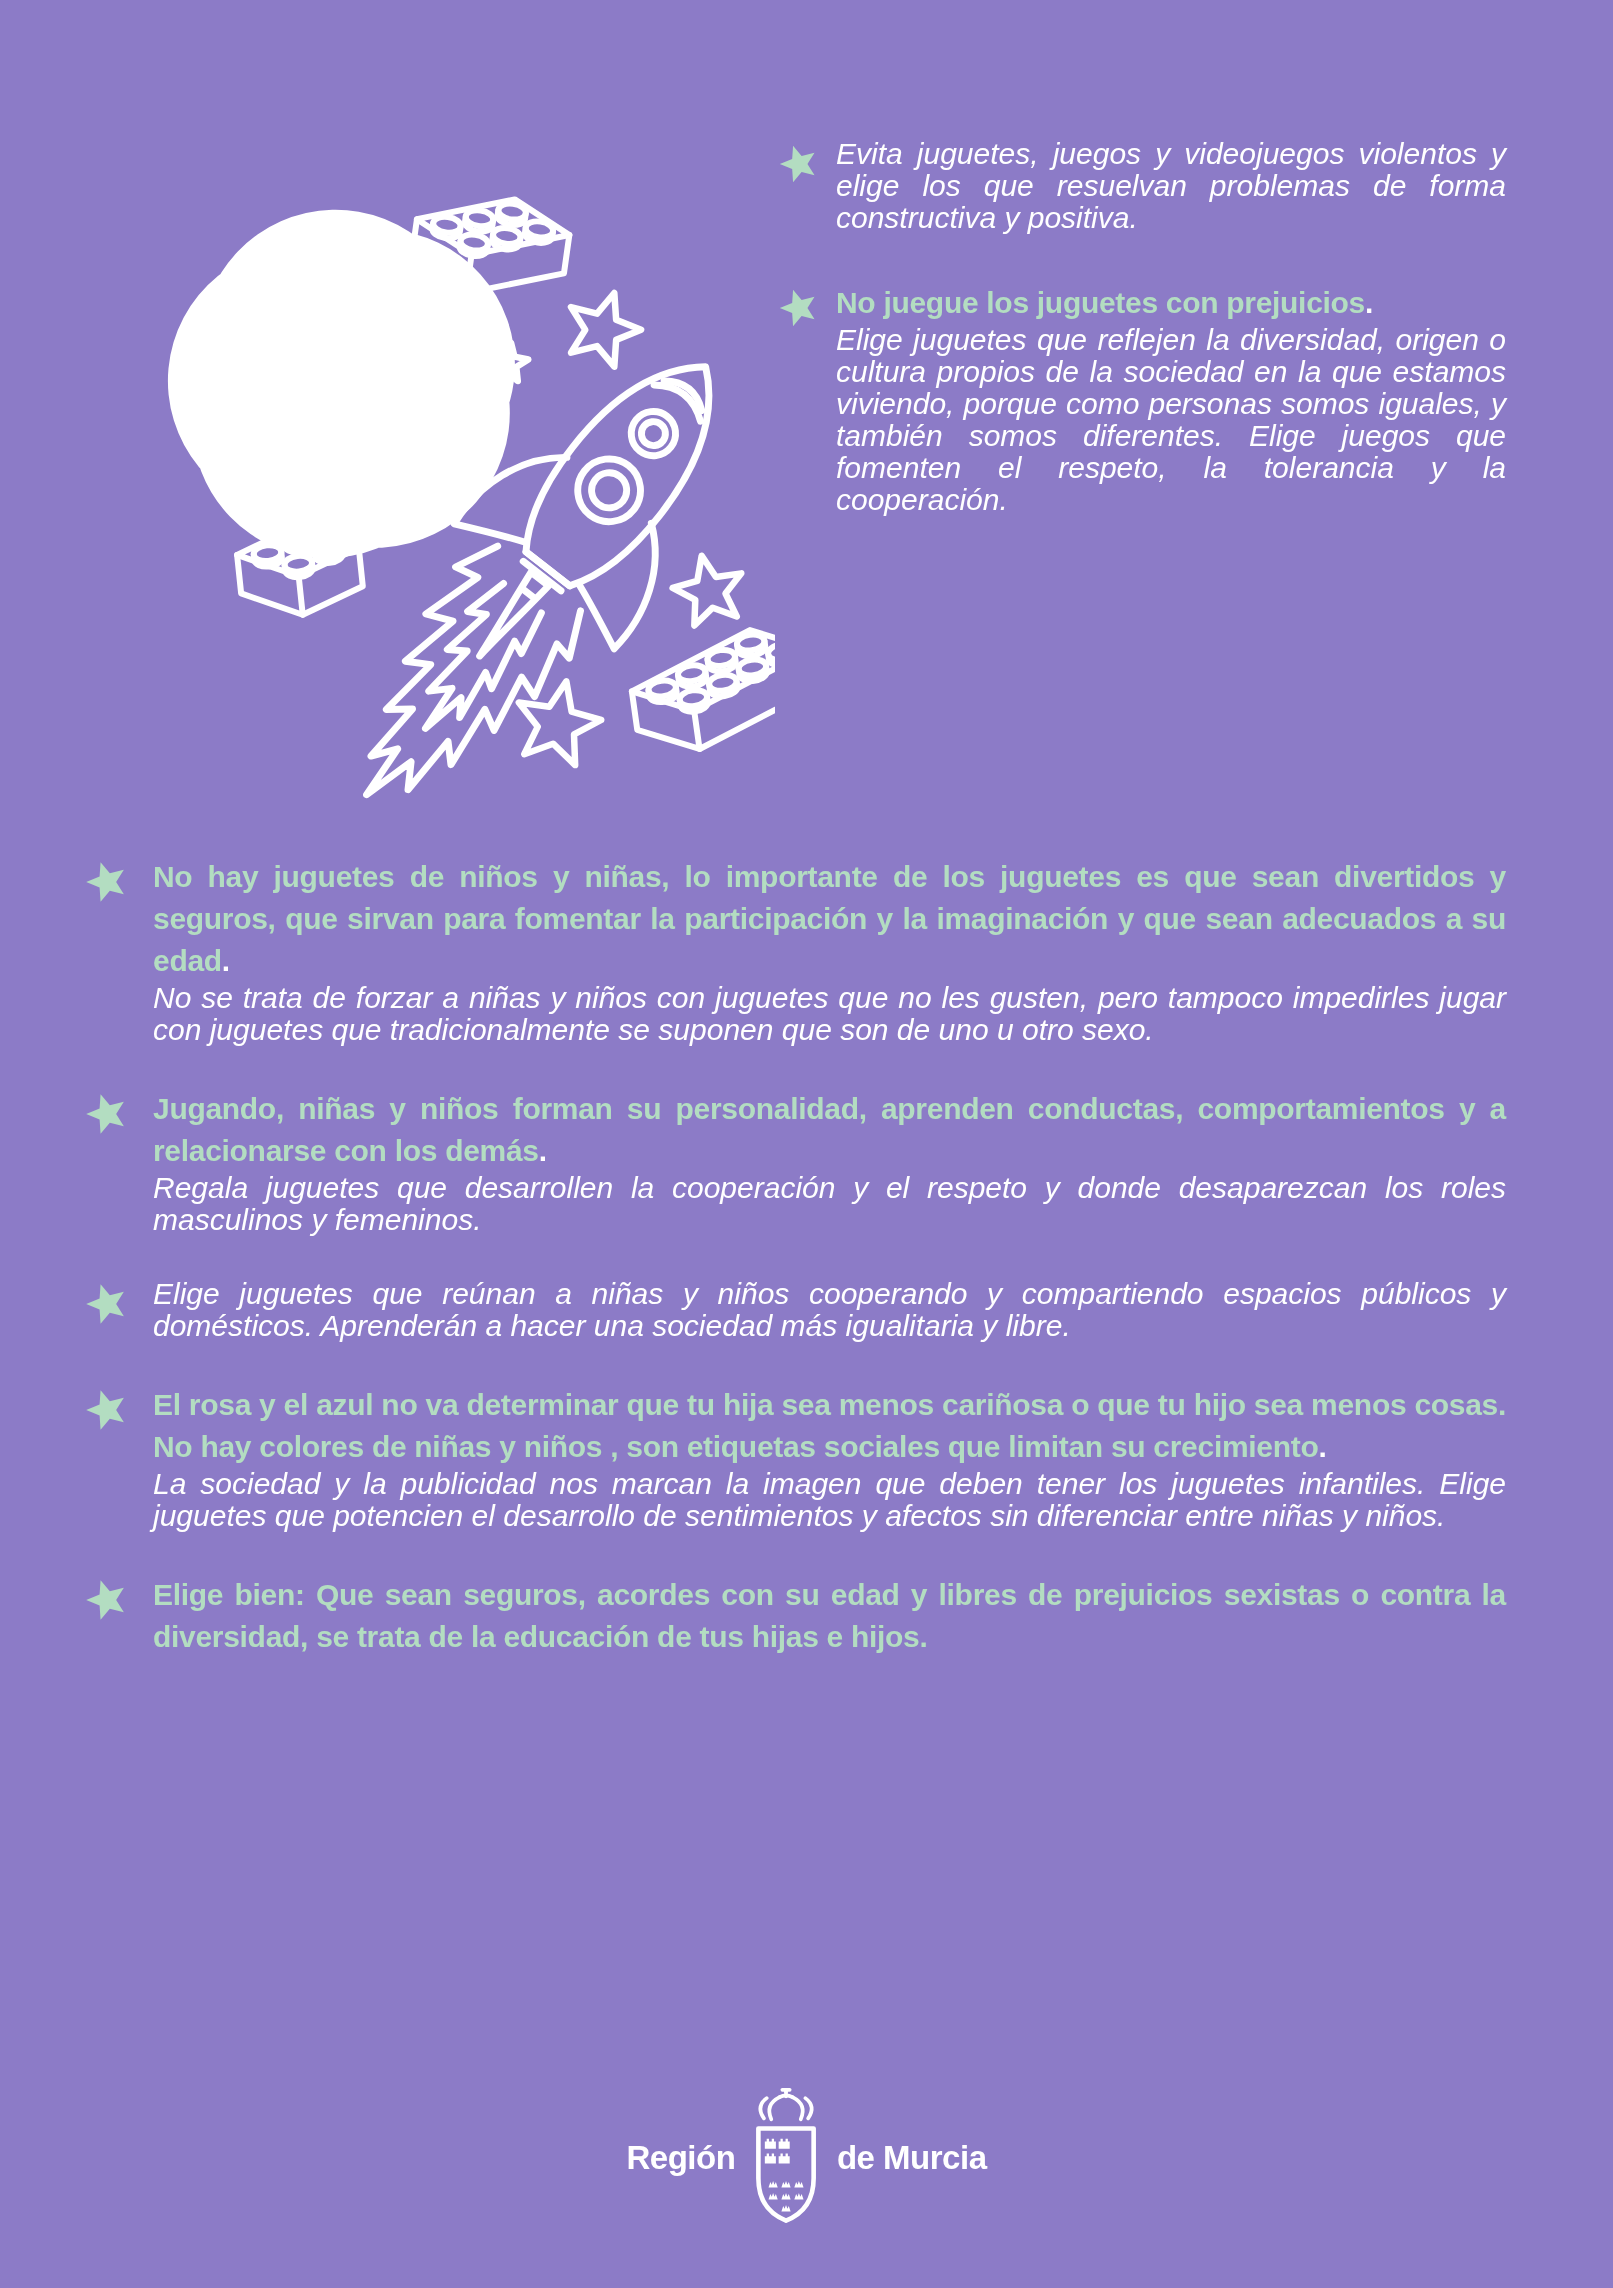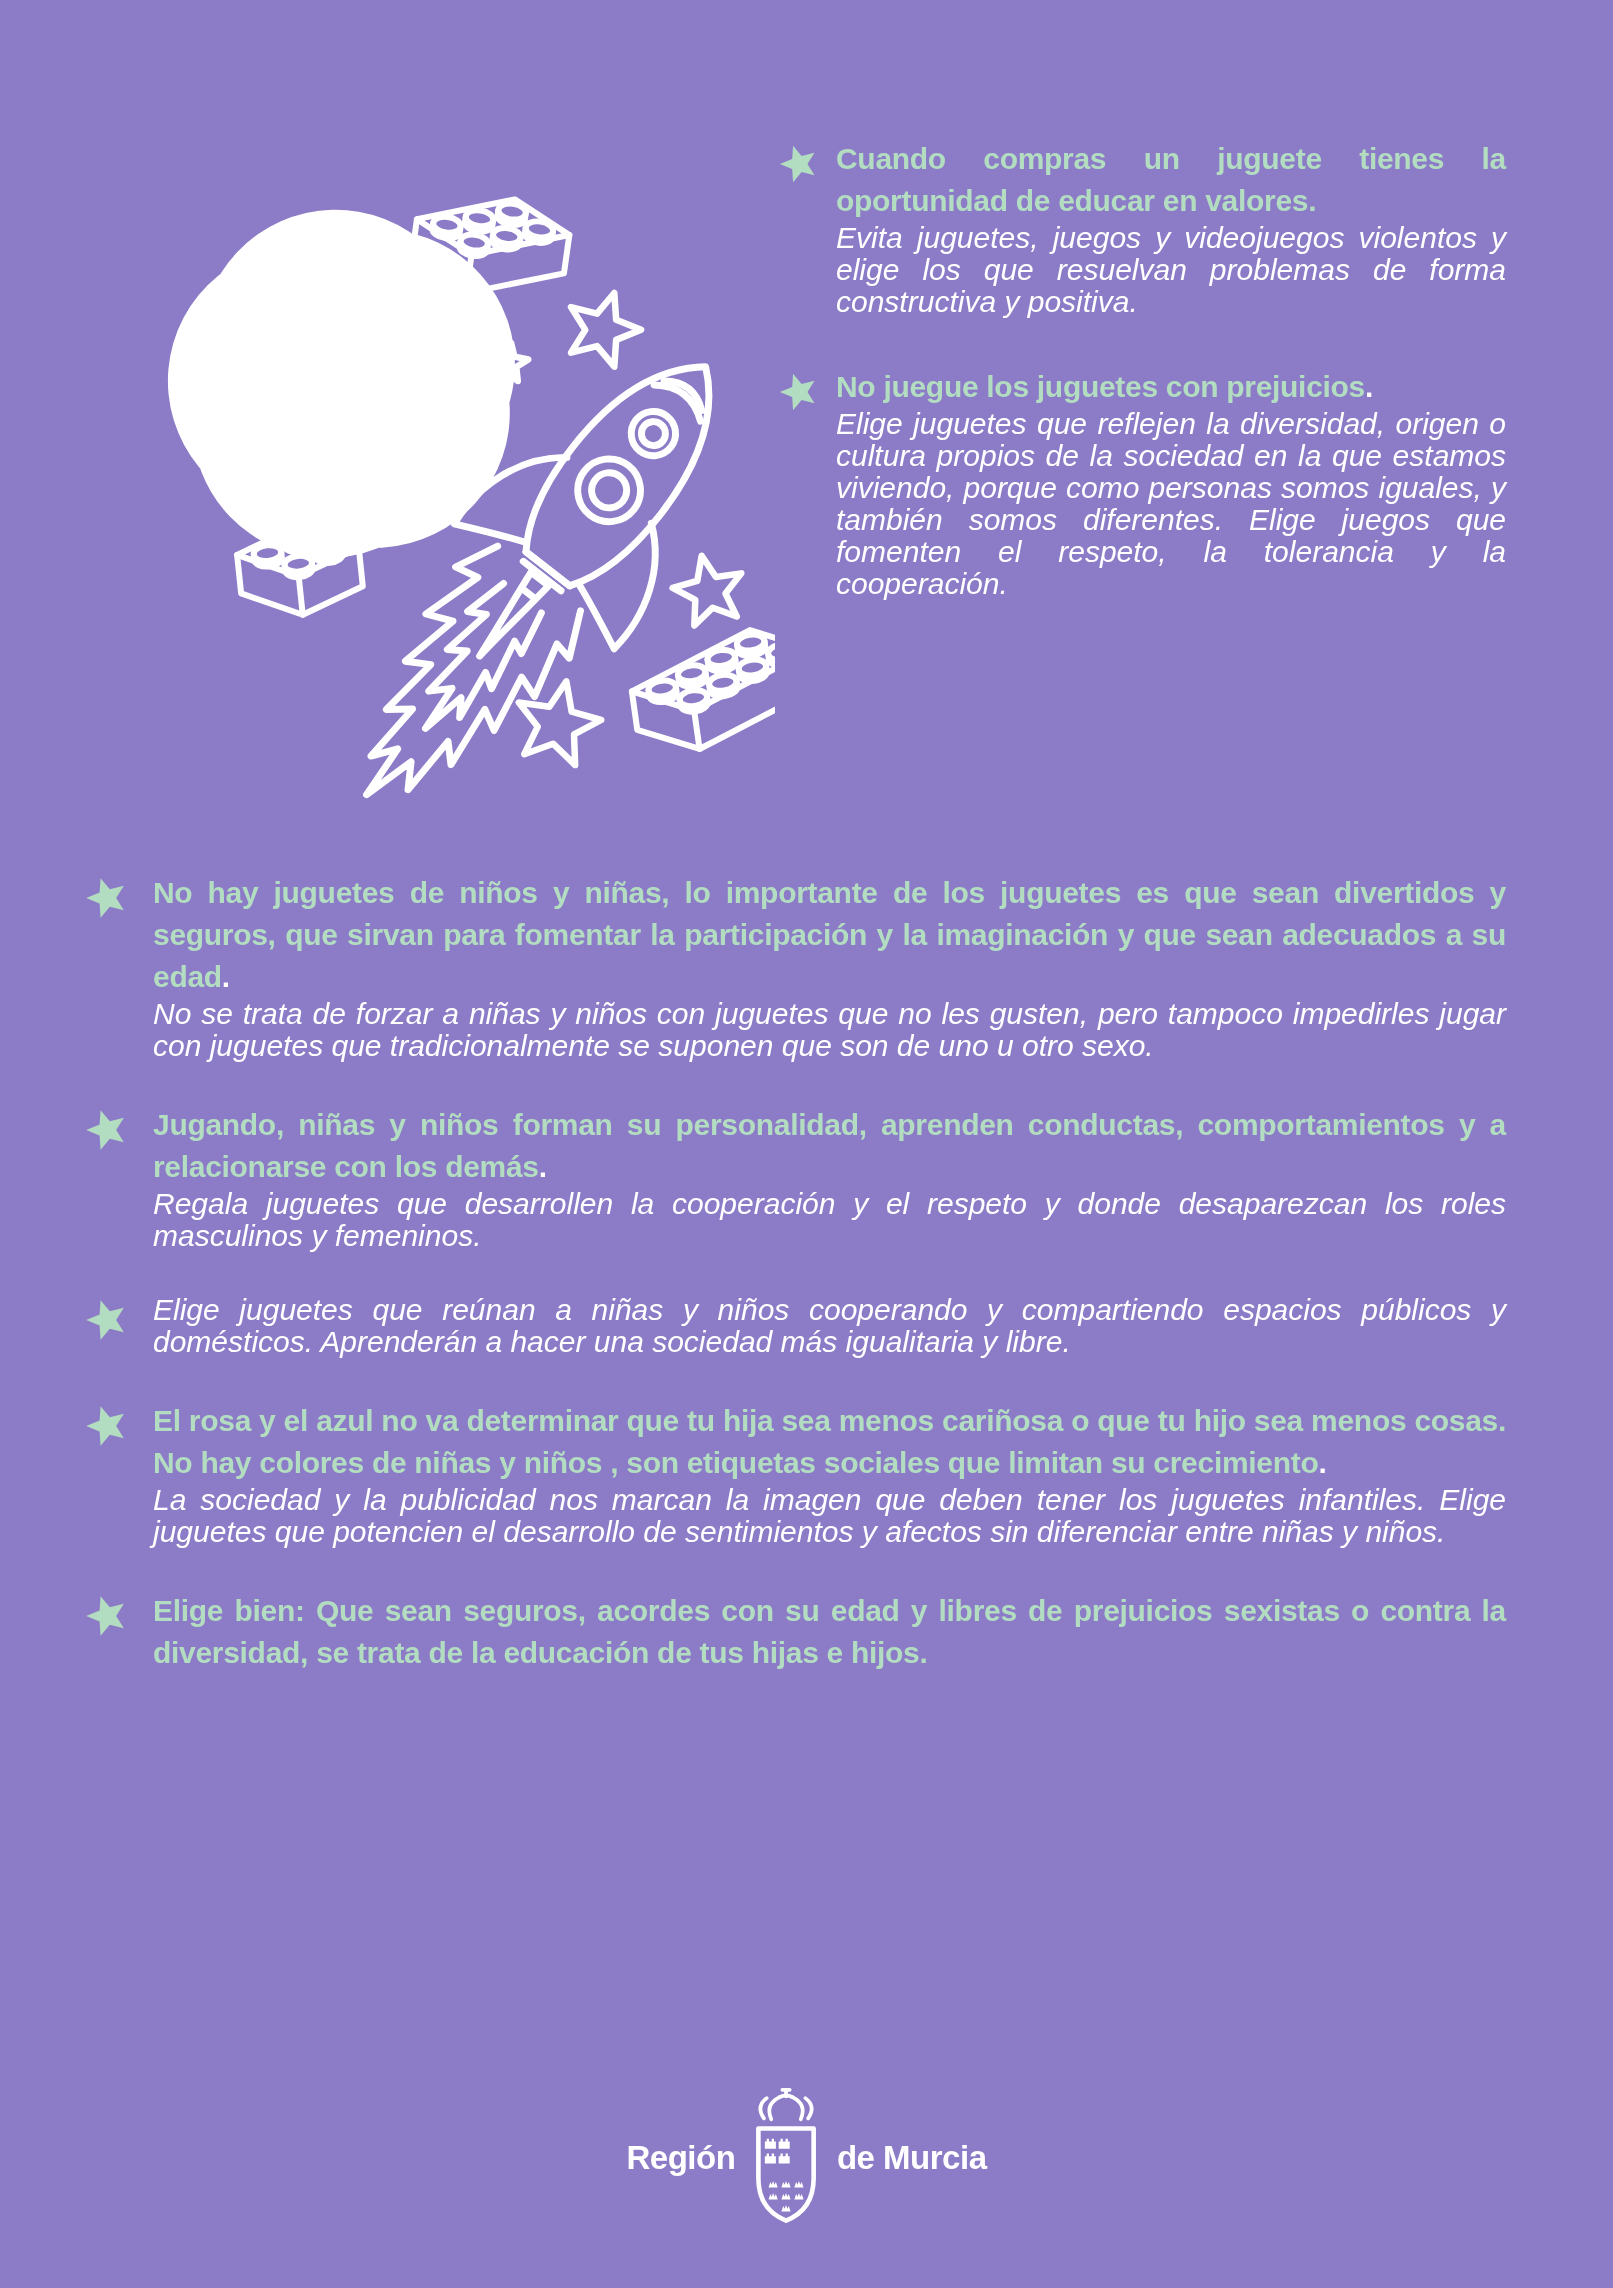--- a/index.html
+++ b/index.html
@@ -37,21 +37,21 @@
   .bbody{
     color:var(--white);
     font-style:italic;
     font-size:30px;line-height:32px;
     text-align:justify;
     margin:0;
   }
   .col-right{position:absolute;left:775px;top:138px;width:731px;}
   .col-right .bullet{margin-bottom:48px;}
   .col-right .star-cell{width:61px;padding-top:1.8px;}
-  .rows-full{position:absolute;left:81px;top:856px;width:1425px;margin-top:16px;}
+  .rows-full{position:absolute;left:81px;top:856px;width:1425px;}
   .rows-full .bullet{margin-bottom:42px;}
   .rows-full .star-cell{width:72px;padding-top:0;}
   
   .footer-logo{
     position:absolute;left:50%;top:2088px;transform:translateX(-50%);
     display:flex;align-items:center;gap:14.8px;
     color:var(--white);
   }
   .brand{
     font-weight:bold;font-size:33px;letter-spacing:-0.5px;
@@ -149,21 +149,20 @@
 
   <div class="col-right">
 
     <div class="bullet">
       <span class="star-cell">
         <svg width="48" height="48" viewBox="-1.25 -1.25 2.5 2.5">
             <path fill="#b3ddc1" transform="rotate(-18)" d="M0 -1 L0.2586 -0.356 L0.9511 -0.309 L0.4185 0.136 L0.5878 0.809 L0 0.44 L-0.5878 0.809 L-0.4185 0.136 L-0.9511 -0.309 L-0.2586 -0.356 Z"></path>
           </svg>
       </span>
       <div class="btext">
-        <p class="bhead"><span>Cuando compras un juguete tienes la oportunidad de educar en valores.</span><span class="hp"></span></p>
         <p class="bbody">Evita juguetes, juegos y videojuegos violentos y elige los que resuelvan problemas de forma constructiva y positiva.</p>
       </div>
     </div>
 
     <div class="bullet">
       <span class="star-cell">
         <svg width="48" height="48" viewBox="-1.25 -1.25 2.5 2.5">
             <path fill="#b3ddc1" transform="rotate(-18)" d="M0 -1 L0.2586 -0.356 L0.9511 -0.309 L0.4185 0.136 L0.5878 0.809 L0 0.44 L-0.5878 0.809 L-0.4185 0.136 L-0.9511 -0.309 L-0.2586 -0.356 Z"></path>
           </svg>
       </span>

